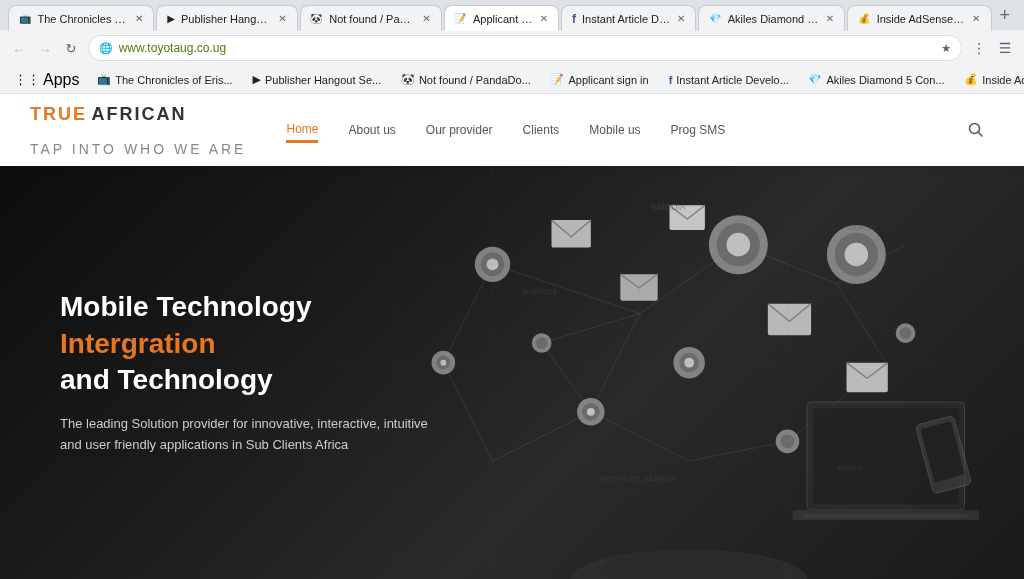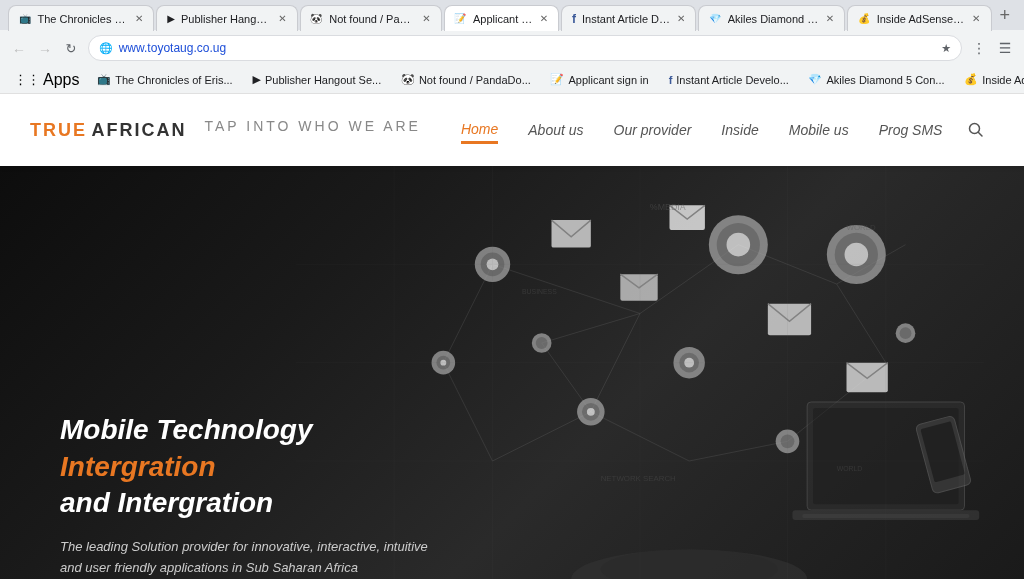--- a/index.html
+++ b/index.html
@@ -51,21 +51,21 @@
       border-radius: 13px;
       background: white;
       display: flex;
       align-items: center;
       padding: 0 10px;
       gap: 6px;
     }
     .address-bar .lock-icon { color: #5f6368; font-size: 11px; }
     .address-text {
       font-size: 12px;
-      color: #1d4ed8;
+      color: #4d7c0f;
       flex: 1;
     }
     .browser-actions {
       display: flex;
       gap: 4px;
       align-items: center;
     }
     .browser-action-btn {
       width: 22px;
       height: 22px;
@@ -164,21 +164,21 @@
       height: 72px;
       display: flex;
       align-items: center;
       padding: 0 30px;
       position: relative;
       z-index: 10;
       box-shadow: 0 2px 4px rgba(0,0,0,0.1);
     }
     .site-logo {
       display: flex;
-      flex-direction: row;
+      flex-direction: column;
       margin-right: 40px;
       gap: 18px;
     }
     .logo-text {
       font-size: 18px;
       font-weight: bold;
       letter-spacing: 2px;
     }
     .logo-true { color: #e87722; }
     .logo-african { color: #333; }
@@ -188,26 +188,25 @@
       letter-spacing: 3px;
       margin-top: -2px;
     }
     .site-nav {
       display: flex;
       gap: 30px;
       align-items: center;
       flex: 1;
     }
     .site-nav-item {
-      font-size: 14px;
+      font-size: 12px;
       color: #555;
       text-decoration: none;
       cursor: pointer;
       padding: 4px 0;
-      font-style: italic;
     }
     .site-nav-item.active {
       color: #e87722;
       border-bottom: 3px solid #e87722;
     }
     .site-search-btn {
       width: 36px;
       height: 36px;
       border: none;
       background: transparent;
@@ -221,21 +220,21 @@
     }
 
     
     .hero {
       position: relative;
       width: 100%;
       height: calc(579px - 36px - 30px - 28px - 72px);
       background: #1a1a1a;
       overflow: hidden;
       display: flex;
-      align-items: flex-end;
+      align-items: center;
     }
 
     
     .hero-bg {
       position: absolute;
       top: 0; left: 0; right: 0; bottom: 0;
       background: linear-gradient(135deg, #0d0d0d 0%, #1a1a1a 30%, #2a2a2a 60%, #1a1a1a 100%);
     }
 
     
@@ -246,21 +245,20 @@
       width: 75%;
       height: 100%;
     }
 
     
     .hero-content {
       position: relative;
       z-index: 5;
       padding: 0 60px;
       max-width: 500px;
-      font-style: italic;
     }
     .hero-title {
       font-size: 28px;
       font-weight: bold;
       color: white;
       line-height: 1.3;
       margin-bottom: 16px;
     }
     .hero-title-orange { color: #e87722; }
     .hero-subtitle {
@@ -374,21 +372,21 @@
         <span class="logo-text" style="color:#888;"> </span>
         <span class="logo-text logo-african">AFRICAN</span>
       </div>
       <div class="logo-tagline">TAP INTO WHO WE ARE</div>
     </div>
 
     <nav class="site-nav">
       <a class="site-nav-item active">Home</a>
       <a class="site-nav-item">About us</a>
       <a class="site-nav-item">Our provider</a>
-      <a class="site-nav-item">Inside</a>
+      <a class="site-nav-item">Clients</a>
       <a class="site-nav-item">Mobile us</a>
       <a class="site-nav-item">Prog SMS</a>
     </nav>
 
     <button class="site-search-btn">
       <svg width="16" height="16" viewBox="0 0 16 16" fill="none">
         <circle cx="6.5" cy="6.5" r="5" stroke="#555" stroke-width="1.5"></circle>
         <line x1="10.5" y1="10.5" x2="14" y2="14" stroke="#555" stroke-width="1.5" stroke-linecap="round"></line>
       </svg>
     </button>
@@ -504,19 +502,19 @@
       <text x="560" y="65" fill="#555" font-size="8" opacity="0.4">WORLD</text>
       <text x="230" y="130" fill="#555" font-size="7" opacity="0.4">BUSINESS</text>
       <text x="310" y="320" fill="#555" font-size="8" opacity="0.4">NETWORK SEARCH</text>
       <text x="550" y="310" fill="#555" font-size="7" opacity="0.4">WORLD</text>
     </svg>
 
     <div class="hero-content">
       <h1 class="hero-title">
         <span>Mobile Technology </span><span class="hero-title-orange">Intergration</span>
         <br>
-        <span>and Intergration</span>
+        <span>and Technology</span>
       </h1>
-      <p class="hero-subtitle">The leading Solution provider for innovative, interactive, intuitive and user friendly applications in Sub Saharan Africa</p>
+      <p class="hero-subtitle">The leading Solution provider for innovative, interactive, intuitive and user friendly applications in Sub Clients Africa</p>
     </div>
   </div>
 
 </div>
 
 </body></html>

